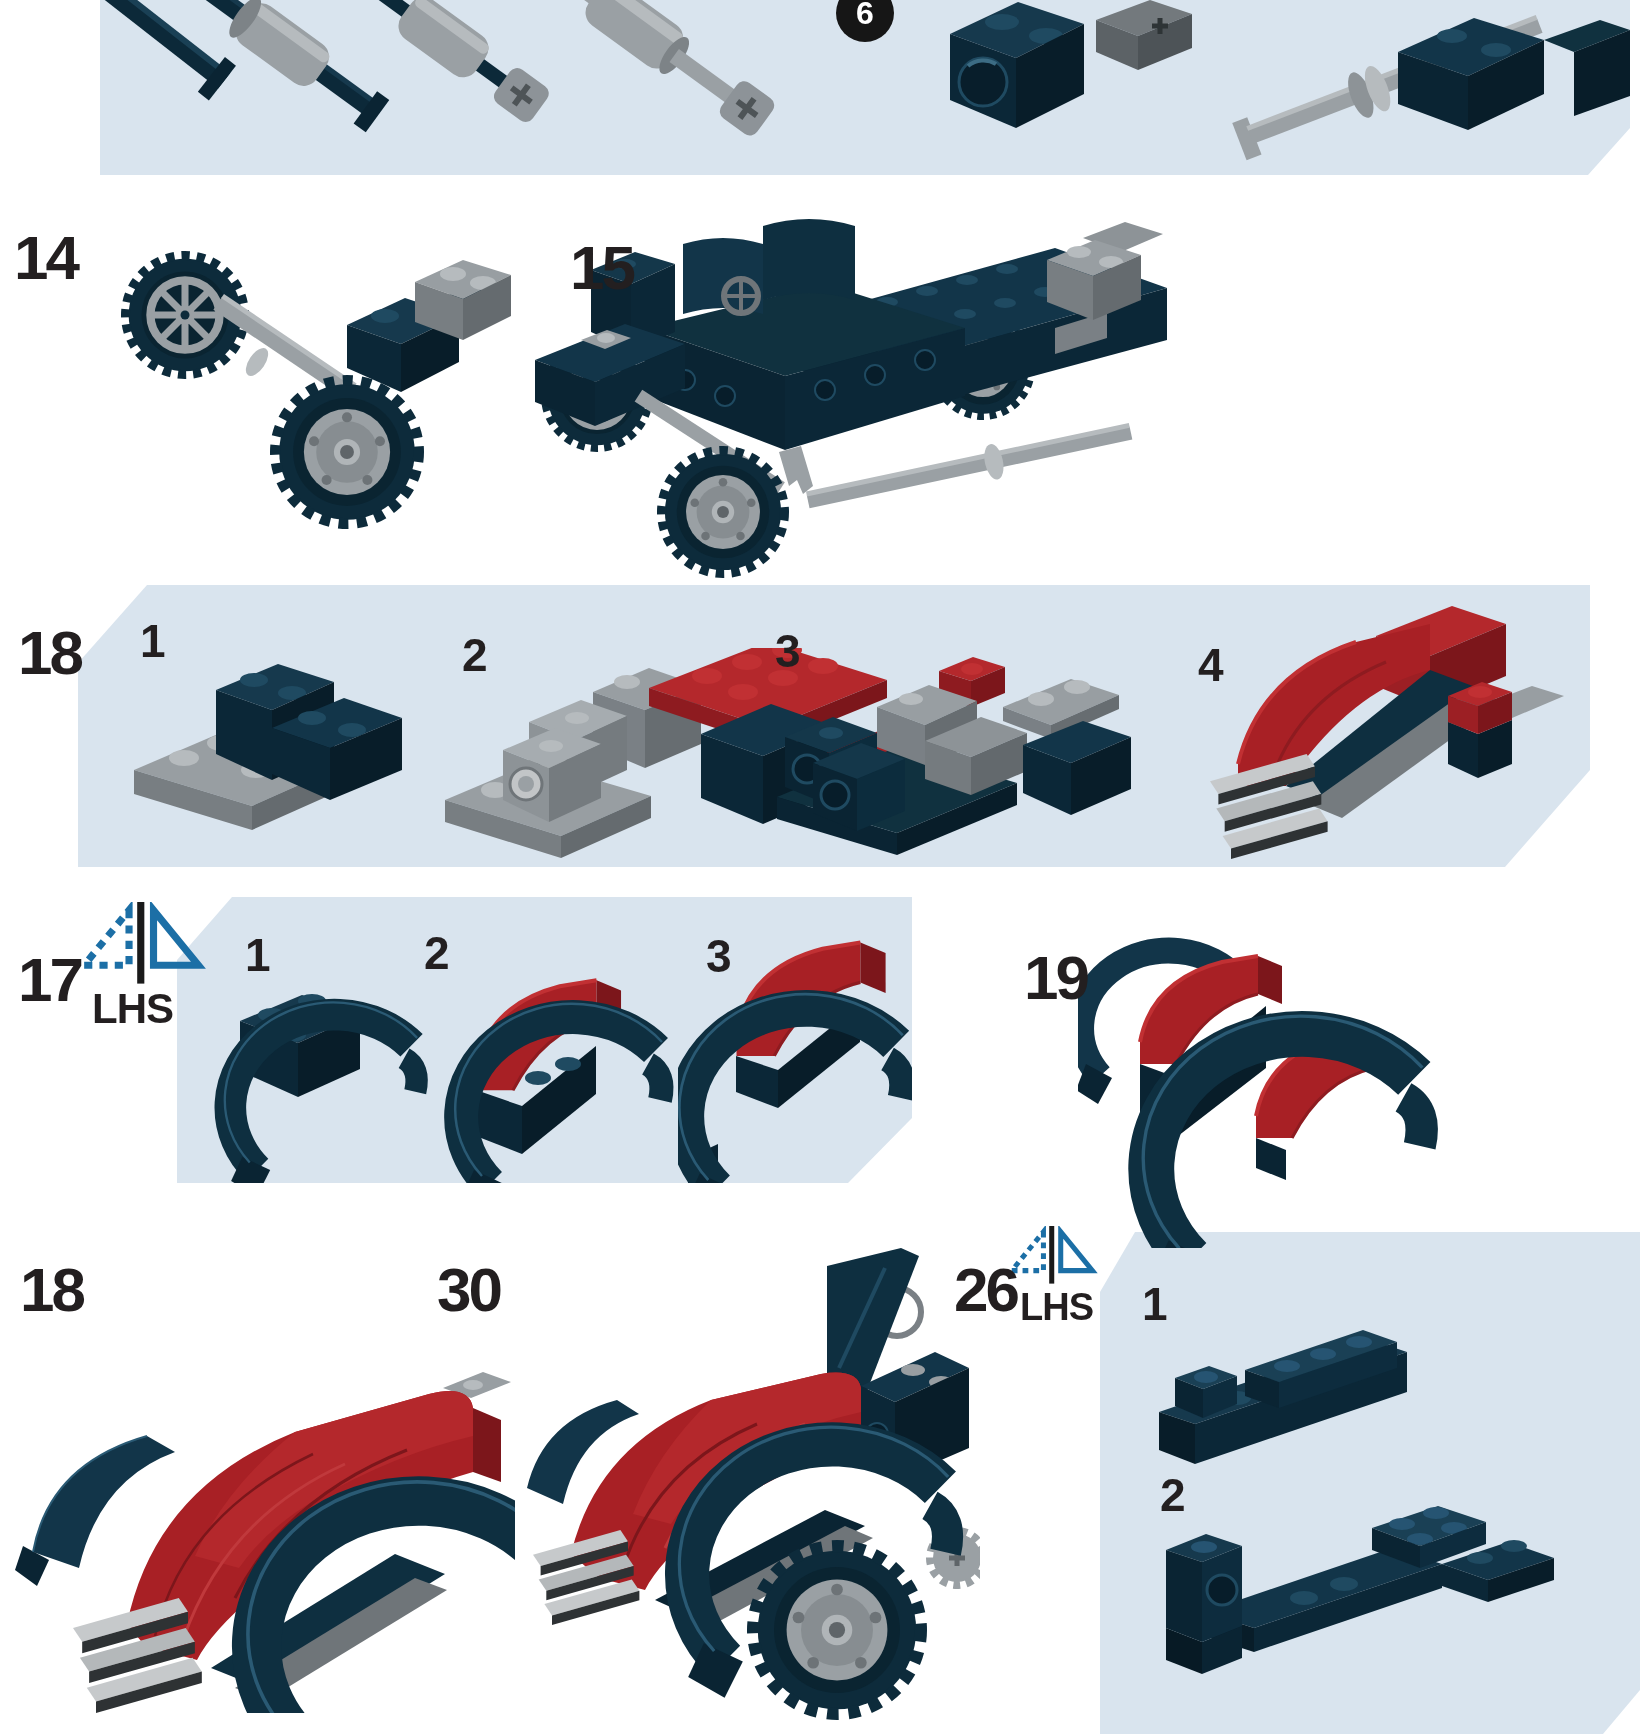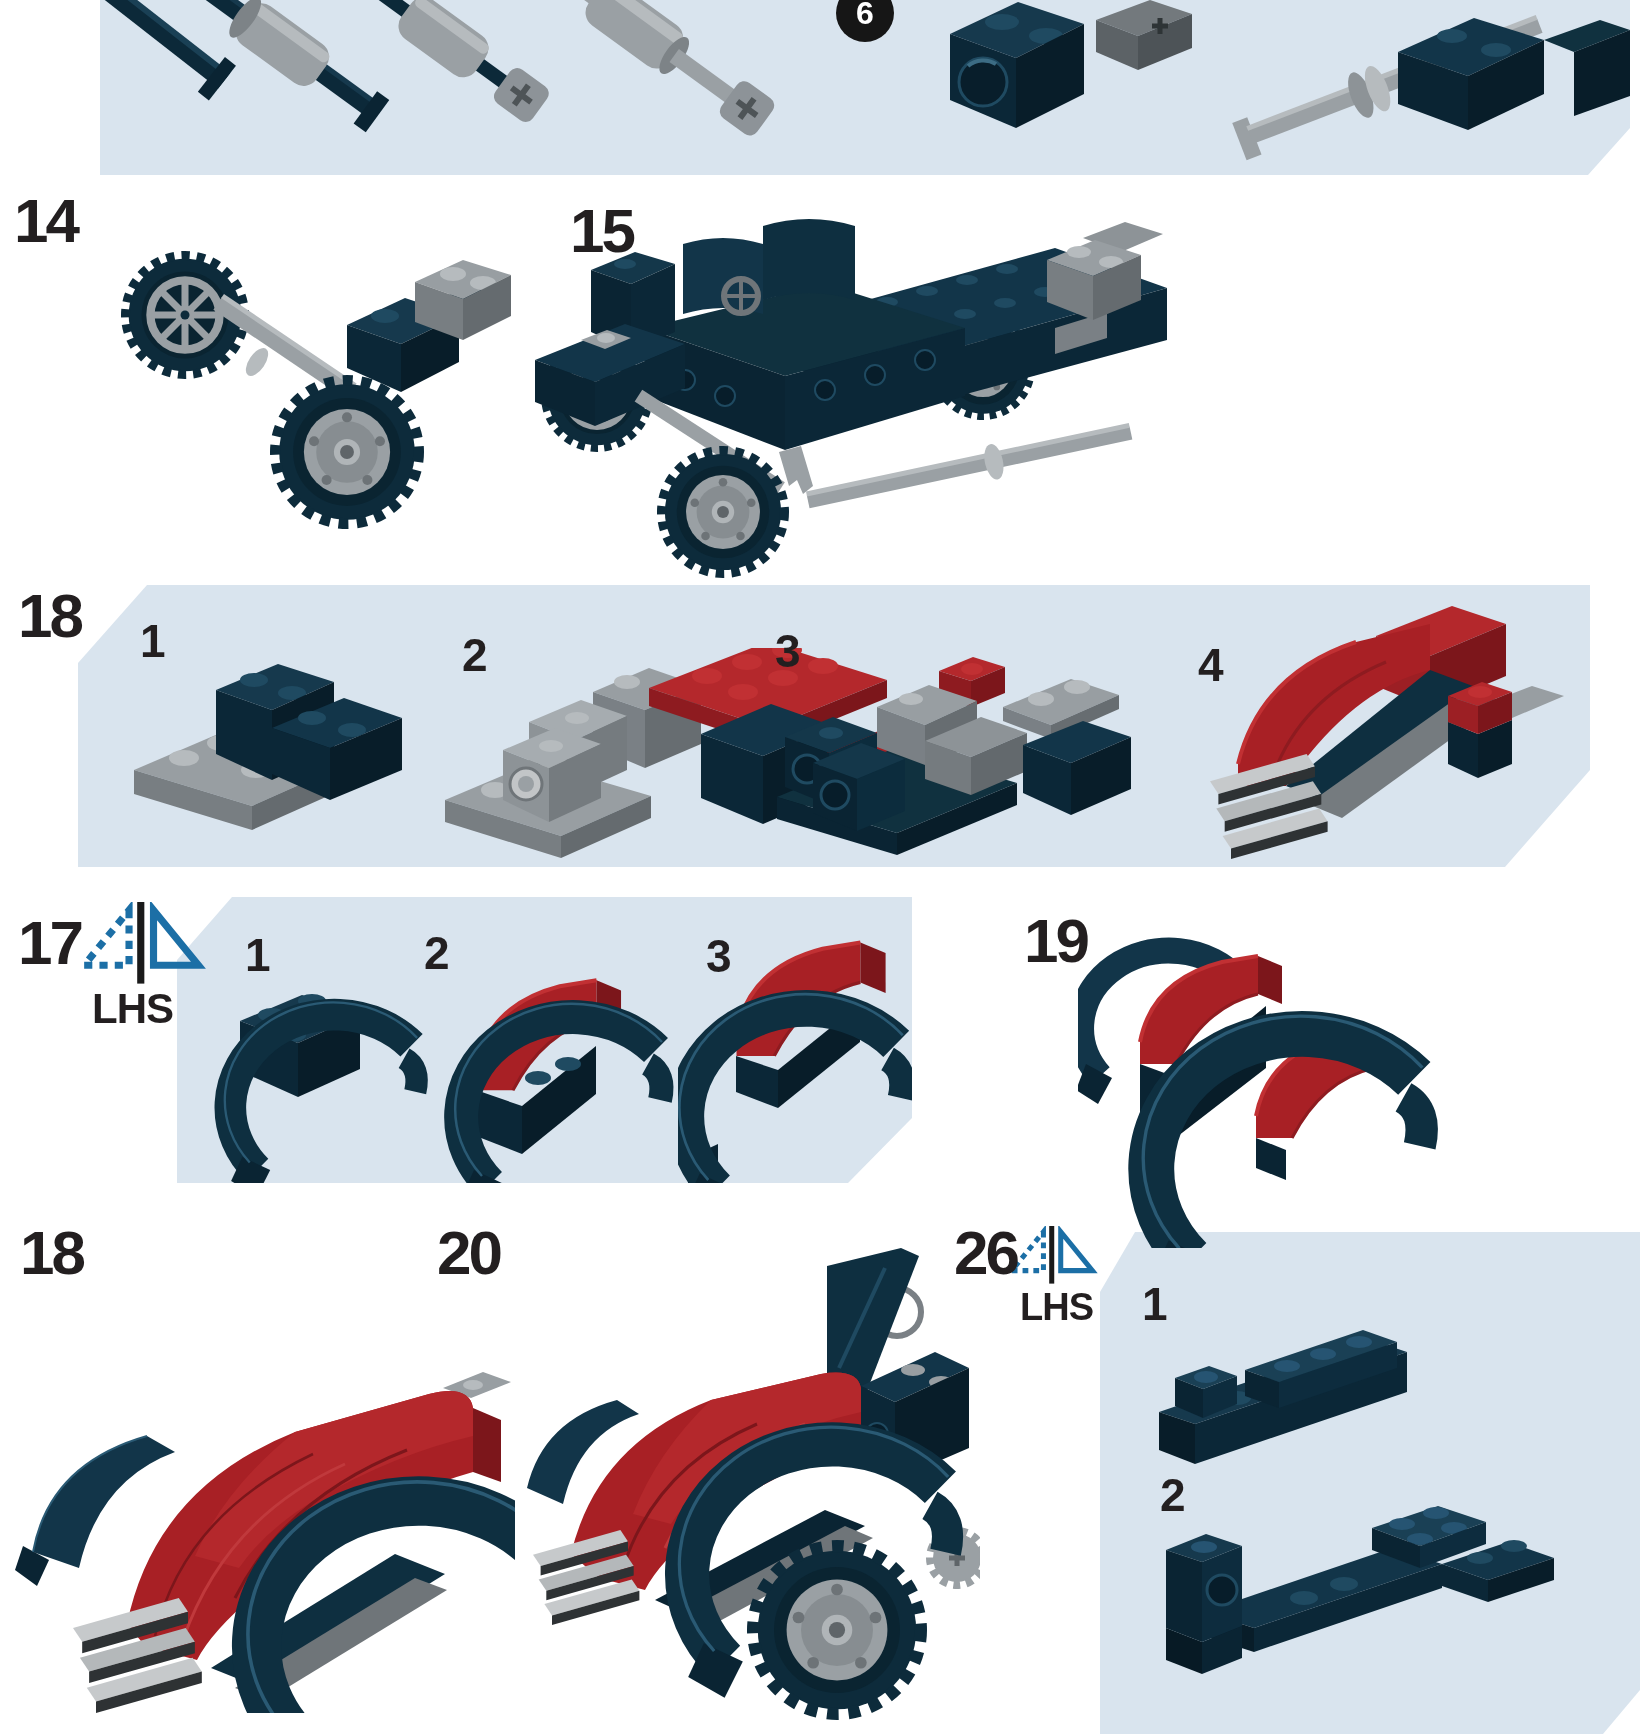--- a/index.html
+++ b/index.html
@@ -1,20 +1,20 @@
 <!DOCTYPE html>
 <html><head>
 <meta charset="utf-8">
 <style>
   html,body{margin:0;padding:0;background:#fff;}
   .page{position:relative;width:1647px;height:1734px;background:#fff;overflow:hidden;
         font-family:"Liberation Sans",sans-serif;}
   .panel{position:absolute;background:#d9e4ee;}
   .step-num{position:absolute;font-weight:900;font-size:62px;letter-spacing:-3px;
-            color:#231f20;line-height:1;z-index:5;}
+            color:#231f20;line-height:1;z-index:5;margin-top:37px;}
   .sub-num{position:absolute;font-weight:900;font-size:46px;letter-spacing:-2px;
            color:#231f20;line-height:1;z-index:6;}
   .lhs-label{position:absolute;font-weight:700;font-size:42px;letter-spacing:-1px;
              color:#231f20;line-height:1;z-index:6;}
   .badge{position:absolute;width:58px;height:58px;border-radius:50%;background:#161616;
          color:#fff;display:flex;align-items:center;justify-content:center;
          font-weight:900;font-size:32px;z-index:7;}
   svg.illu{position:absolute;z-index:3;}
   svg.in-panel{position:absolute;z-index:1;}
 </style>
@@ -407,21 +407,21 @@
     <polygon points="458,140 458,204 486,214 486,152" fill="#7c161b"></polygon>
     <path d="M168,372 Q210,250 330,196" stroke="#c0393c" stroke-width="3" fill="none"></path>
     <path d="M220,330 Q270,230 392,182" stroke="#7c161b" stroke-width="3" fill="none"></path>
     <path d="M140,368 Q168,248 298,186" stroke="#7c161b" stroke-width="2.5" fill="none"></path>
     <polygon points="196,400 380,286 430,306 246,420" fill="#0e2f40"></polygon>
     <polygon points="220,420 400,310 432,322 252,432" fill="#6f7579"></polygon>
     <use href="#grille" transform="translate(58,330) scale(1.15)"></use>
     <use href="#arch" transform="translate(266,246) scale(1.45)"></use>
   </svg>
 
-  <div class="step-num" style="left:437px;top:1222px">20</div>
+  <div class="step-num" style="left:437px;top:1222px">30</div>
   <svg class="illu" style="left:505px;top:1248px" width="475" height="475" viewBox="0 0 475 475">
     <circle cx="392" cy="64" r="24" fill="none" stroke="#7a8085" stroke-width="6"></circle>
     <polygon points="322,18 396,0 414,8 360,148 322,136" fill="#0e2f40"></polygon>
     <path d="M334,120 L380,20" stroke="#1f4a61" stroke-width="4" fill="none"></path>
     <path d="M22,240 Q38,172 112,152 L134,166 Q74,186 58,256 Z" fill="#123549"></path>
     <polygon points="356,138 430,104 464,120 390,154" fill="#123549"></polygon>
     <ellipse cx="408" cy="122" rx="12" ry="6" fill="#989ea2"></ellipse>
       <ellipse cx="436" cy="134" rx="12" ry="6" fill="#989ea2"></ellipse>
     <polygon points="356,138 390,154 390,232 356,208" fill="#0b2737"></polygon>
     <circle cx="372" cy="186" r="11" fill="#071d2a" stroke="#1f4a61" stroke-width="2"></circle>

